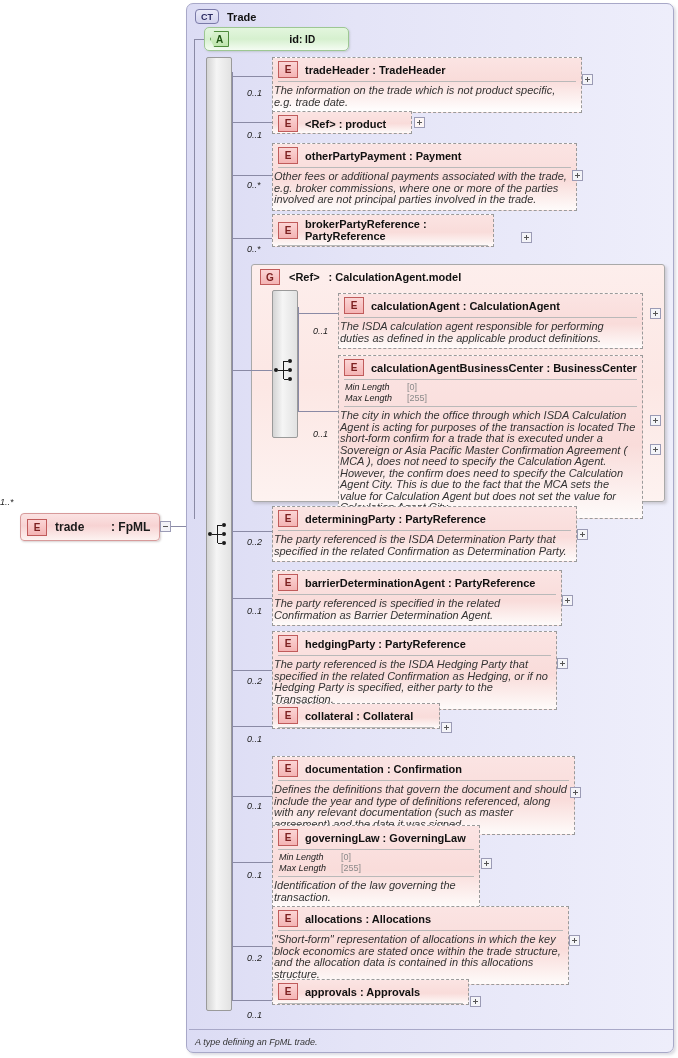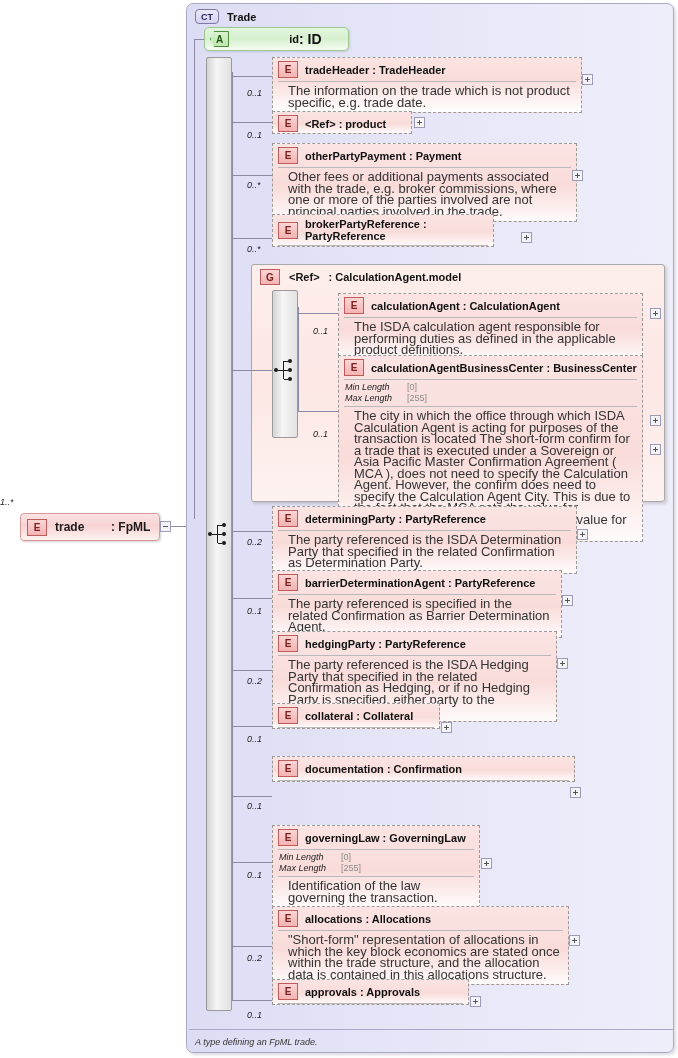--- a/index.html
+++ b/index.html
@@ -114,21 +114,21 @@
     width: 19px; height: 16px;
     border: 1px solid #4e8c3c;
     background: linear-gradient(to bottom,#d9f2cf,#bfe6ae);
     color: #1f5513; font-size: 10px; font-weight: bold;
     display: flex; align-items: center; justify-content: center;
     border-radius: 2px 0 0 2px;
     clip-path: polygon(22% 0, 100% 0, 100% 100%, 22% 100%, 0 50%);
     flex: none;
   }
   .attr-name { font-size: 11px; font-weight: bold; color: #111; margin-left: 8px; width: 62px; text-align: right; }
-  .attr-type { font-size: 14px; font-weight: bold; color: #111; }
+  .attr-type { font-size: 10px; font-weight: bold; color: #111; }
   .attr-conn-v { position: absolute; left: 194px; top: 39px; width: 1px; height: 480px; background: #8a8aa5; }
   .attr-conn-h { position: absolute; left: 194px; top: 39px; width: 11px; height: 1px; background: #8a8aa5; }
 
   
   .seqbar {
     position: absolute;
     background: linear-gradient(to right,#d4d4d4 0%, #f5f5f5 40%, #e2e2e2 100%);
     border: 1px solid #9a9a9a;
     border-radius: 2px;
   }
@@ -157,22 +157,22 @@
   .row.solidfill {
     background: linear-gradient(to bottom,#fbe4e3 0%, #f9dcda 40%, #ffffff 100%);
   }
   .row-head {
     display: flex; align-items: center;
     padding: 3px 5px 3px 5px;
   }
   .row-name { font-size: 11px; font-weight: bold; color: #111; margin-left: 7px; }
   .row-sep { height: 1px; background: #b9b9b9; margin: 0 5px; }
   .row-desc {
-    font-size: 13px; color: #333;
-    padding: 3px 6px 4px 15px; line-height: 11.5px;
+    font-size: 11px; font-style: italic; color: #333;
+    padding: 3px 6px 4px 1px; line-height: 11.5px;
   }
   .facets {
     font-size: 9px; color: #222; padding: 2px 6px 2px 6px;
     line-height: 11px;
   }
   .facets .fk { font-style: italic; display: inline-block; width: 62px; }
   .facets .fv { color: #8a8a8a; }
 
   .card {
     position: absolute;
@@ -418,20 +418,21 @@
   <div class="plus" style="left:441px; top:722px;"></div>
 
   <div class="card" style="left:247px; top:776px;">0..1</div>
   <div class="tick" style="left:232px; top:796px; width:40px;"></div>
   <div class="row" style="left:272px; top:756px; width:303px;">
     <div class="row-head">
       <span class="badge-e">E</span>
       <span class="row-name">documentation : Confirmation</span>
     </div>
     <div class="row-sep"></div>
+    <div class="row-desc">Defines the definitions that govern the document and should include the year and type of definitions referenced, along with any relevant documentation (such as master agreement) and the date it was signed.</div>
   </div>
   <div class="plus" style="left:570px; top:787px;"></div>
 
   <div class="card" style="left:247px; top:845px;">0..1</div>
   <div class="tick" style="left:232px; top:862px; width:40px;"></div>
   <div class="row" style="left:272px; top:825px; width:208px;">
     <div class="row-head">
       <span class="badge-e">E</span>
       <span class="row-name">governingLaw : GoverningLaw</span>
     </div>

